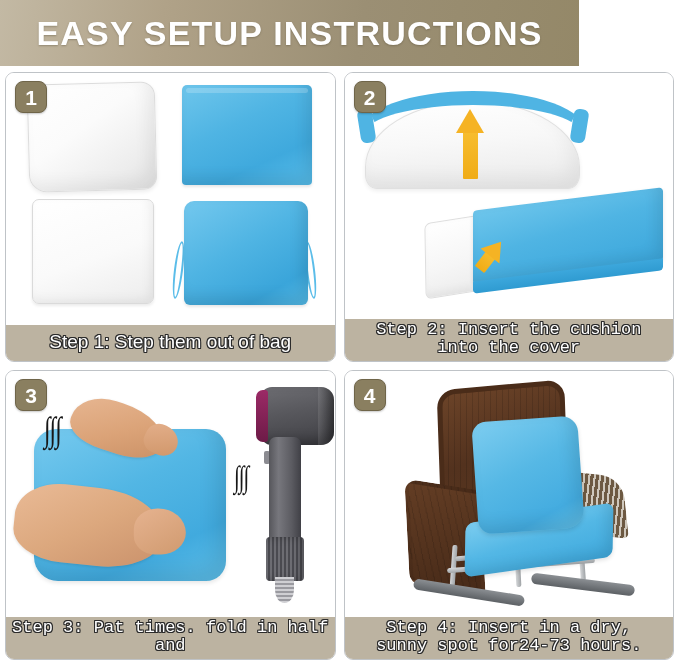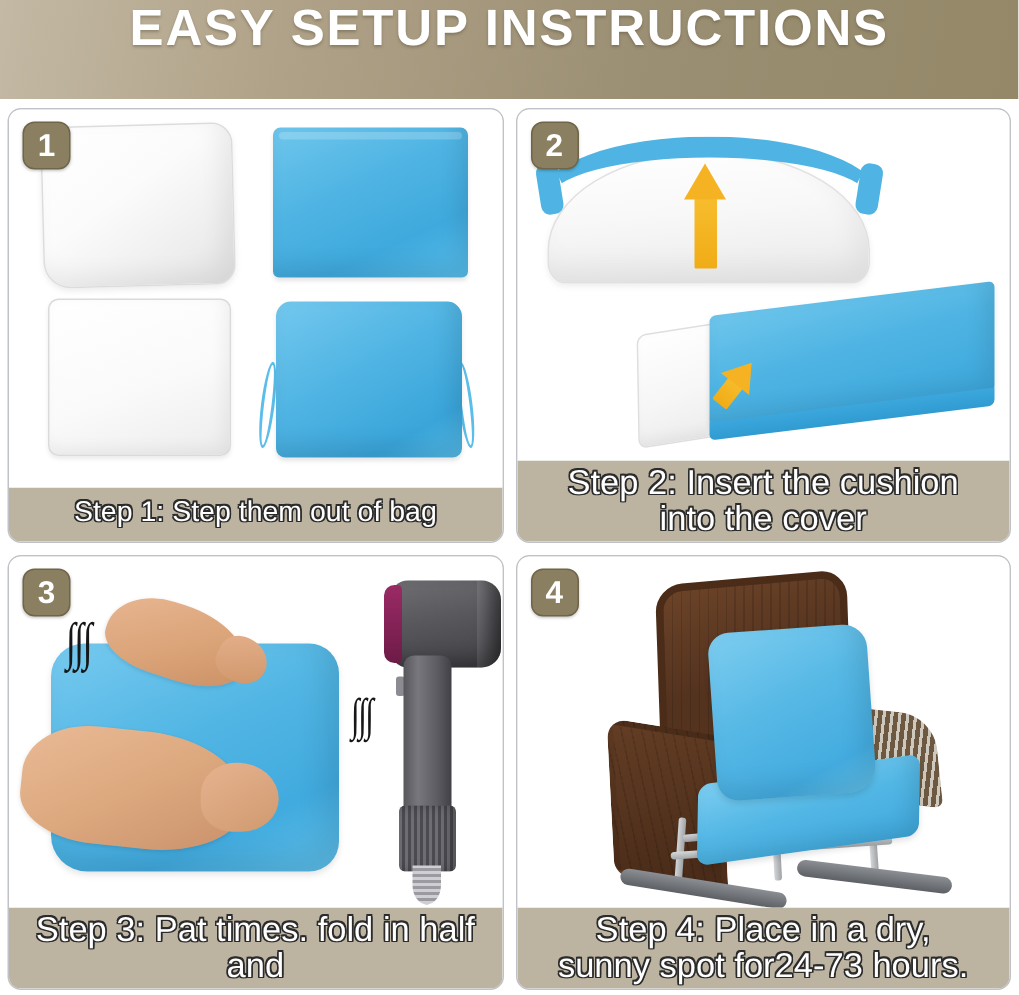--- a/index.html
+++ b/index.html
@@ -16,25 +16,25 @@
     position: relative;
     width: 679px;
     height: 663px;
     background: #ffffff;
   }
 
   
   .header-banner {
     position: absolute;
     left: 0; top: 0;
-    width: 679px;
+    width: 579px;
     height: 66px;
     background: linear-gradient(100deg, #c3b9a4 0%, #b0a288 28%, #9b8f74 62%, #948868 100%);
     display: flex;
-    align-items: flex-start;
+    align-items: center;
     justify-content: center;
   }
   .header-title {
     color: #ffffff;
     font-size: 34px;
     font-weight: bold;
     letter-spacing: 1.2px;
     font-family: "Liberation Sans", sans-serif;
     text-shadow: 0 1px 2px rgba(70,60,40,0.35);
     white-space: nowrap;
@@ -108,21 +108,21 @@
     font-size: 19px;
     font-weight: normal;
     line-height: 1.05;
     font-family: "Liberation Sans", sans-serif;
     text-shadow:
       -1px -1px 0 #2b2b2b,  1px -1px 0 #2b2b2b,
       -1px  1px 0 #2b2b2b,  1px  1px 0 #2b2b2b,
        0px -1px 0 #2b2b2b,  0px  1px 0 #2b2b2b,
       -1px  0px 0 #2b2b2b,  1px  0px 0 #2b2b2b;
   }
-  .caption.two-line .caption-text { font-size: 23px; }
+  .caption.two-line .caption-text { font-size: 17px; font-family: Liberation Mono, monospace; }
 
   
   .p1-pillow {
     position: absolute;
     left: 22px; top: 10px;
     width: 128px; height: 108px;
     background: linear-gradient(145deg, #ffffff 0%, #fbfbfb 42%, #ededed 78%, #e2e2e2 100%);
     border: 1px solid #dcdcdc;
     border-radius: 16px 14px 13px 18px;
     box-shadow: inset -7px -7px 16px rgba(0,0,0,0.06), 0 2px 4px rgba(0,0,0,0.08);
@@ -589,20 +589,20 @@
             <div class="rock-leg l3"></div>
             <div class="rock-bar2"></div>
             <div class="rock-bar"></div>
             <div class="rock-rail front"></div>
             <div class="rock-rail back"></div>
           </div>
         </div>
       </div>
       <div class="caption two-line">
         <div>
-          <div class="caption-text">Step 4: Place in a dry,</div>
+          <div class="caption-text">Step 4: Insert in a dry,</div>
           <div class="caption-text">sunny spot for24-73 hours.</div>
         </div>
       </div>
     </div>
 
   </div>
 </div>
 
 </body></html>

